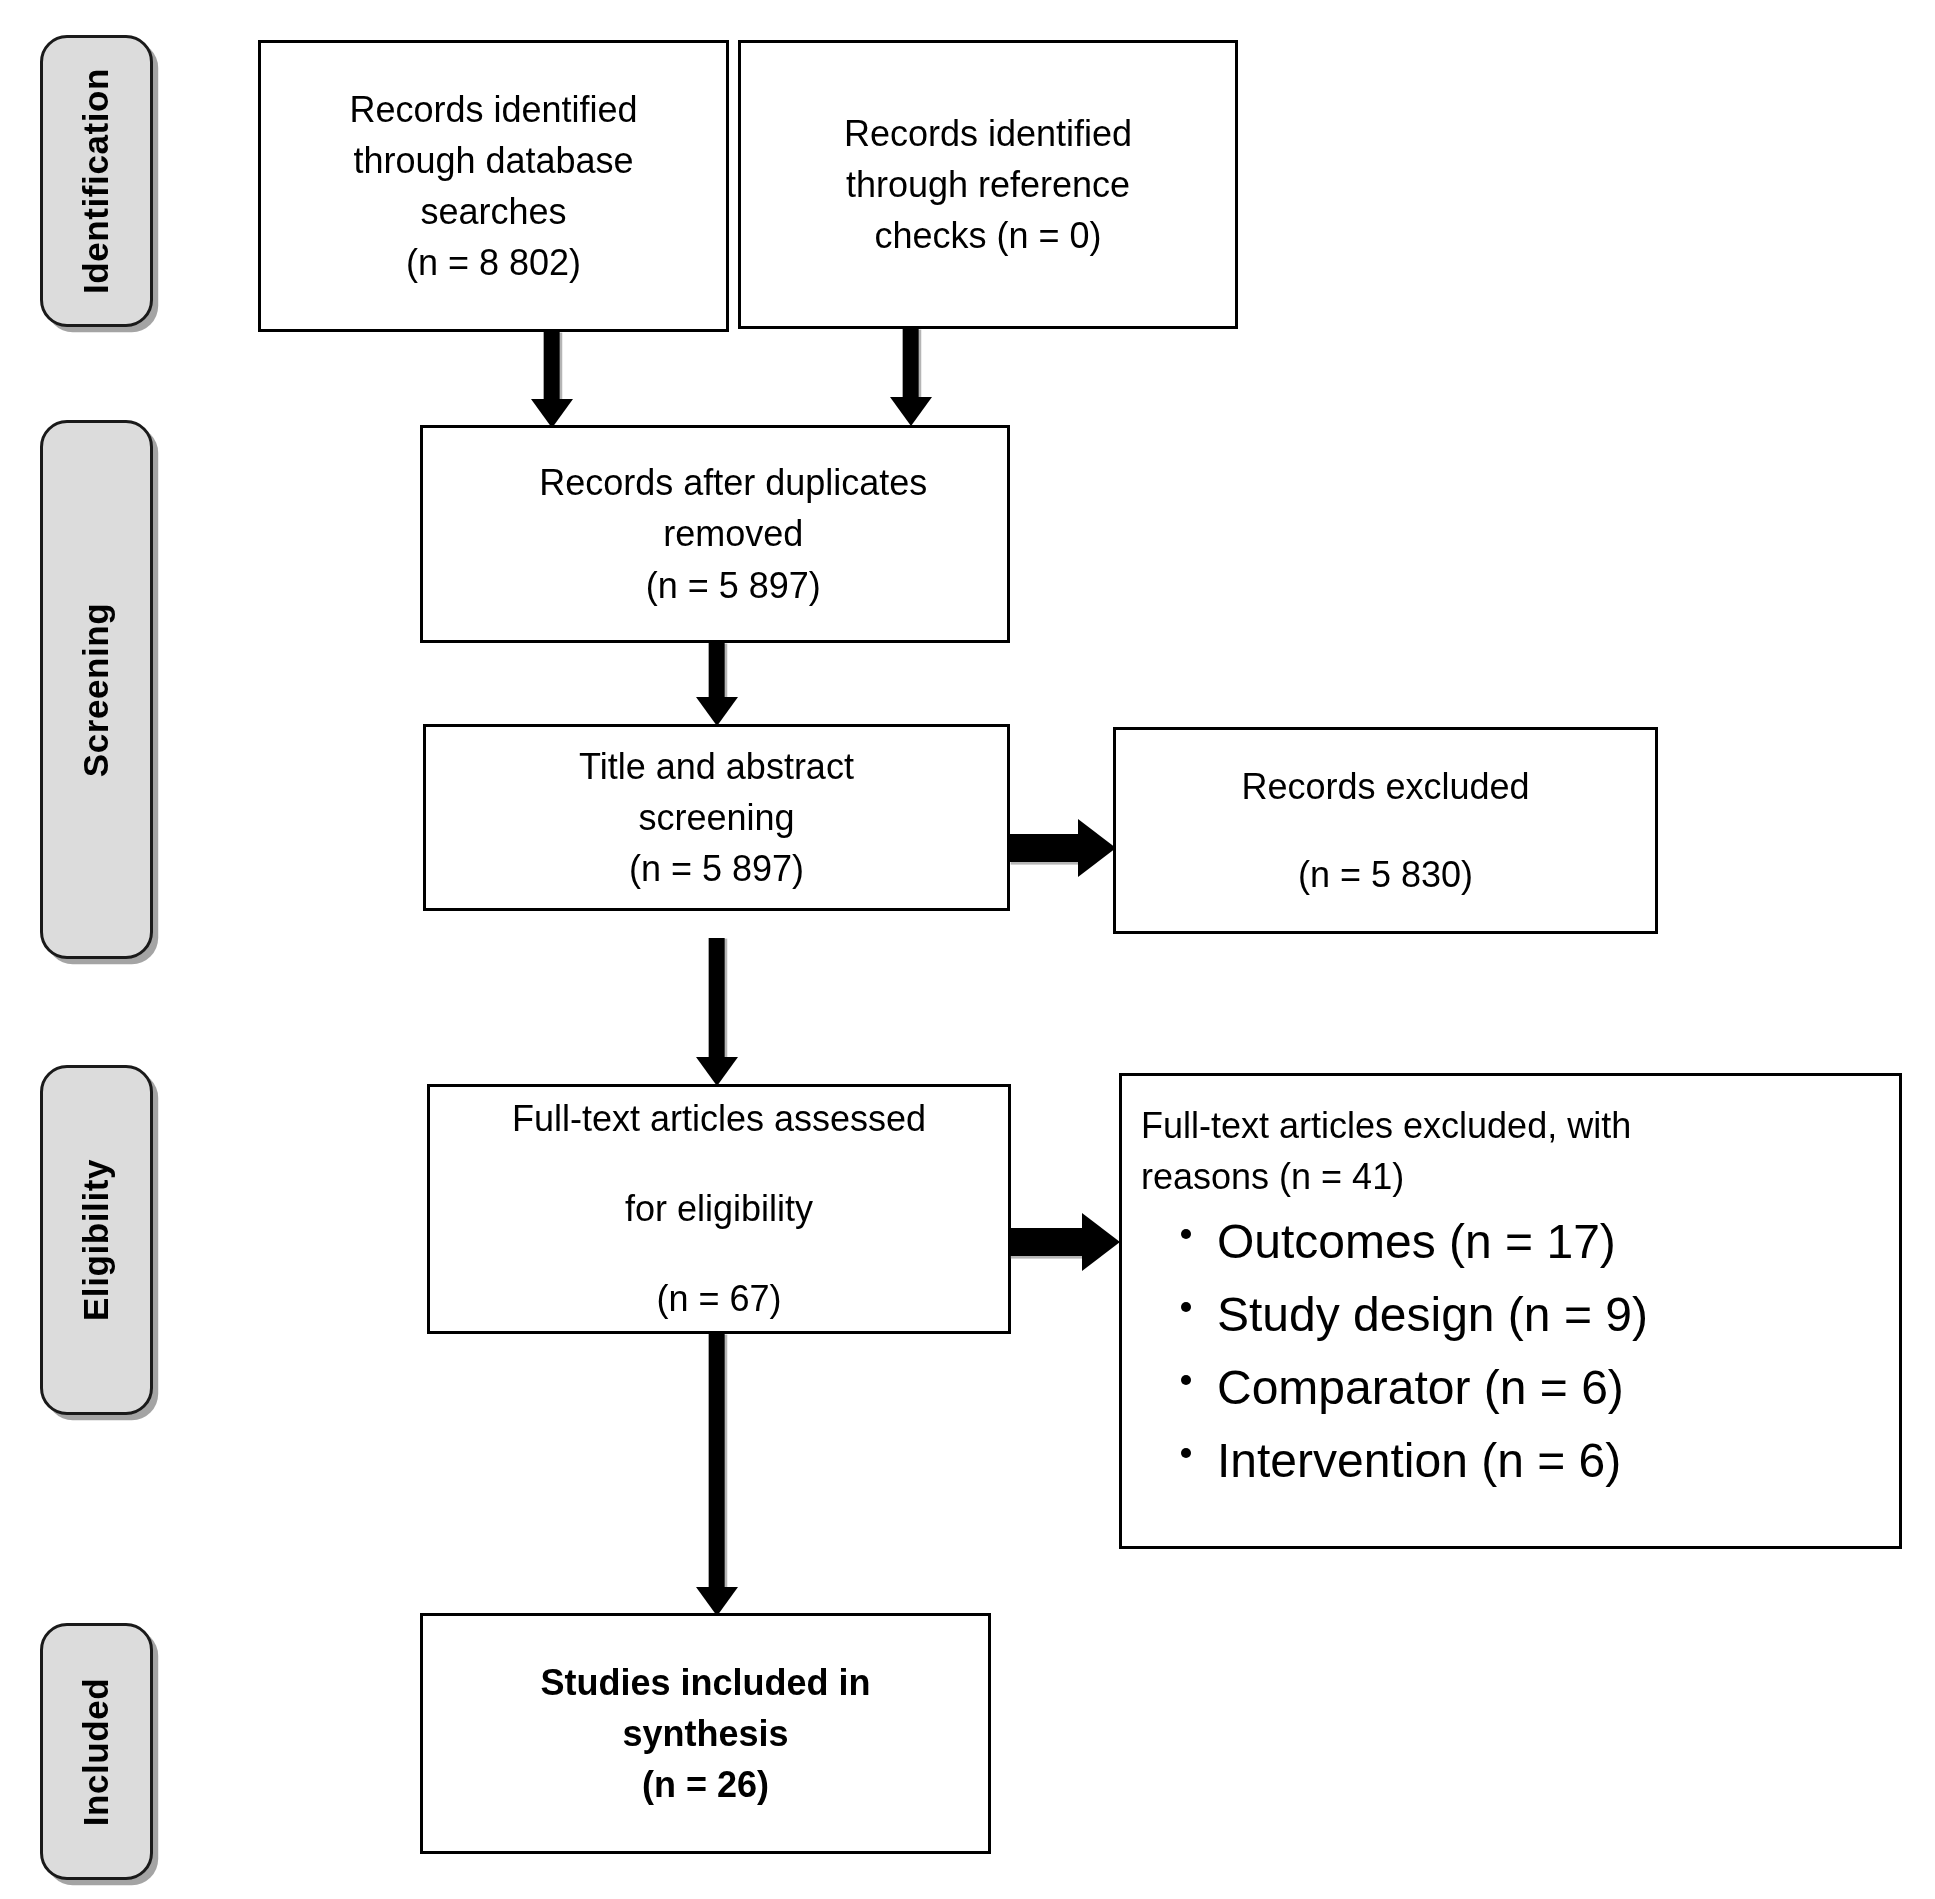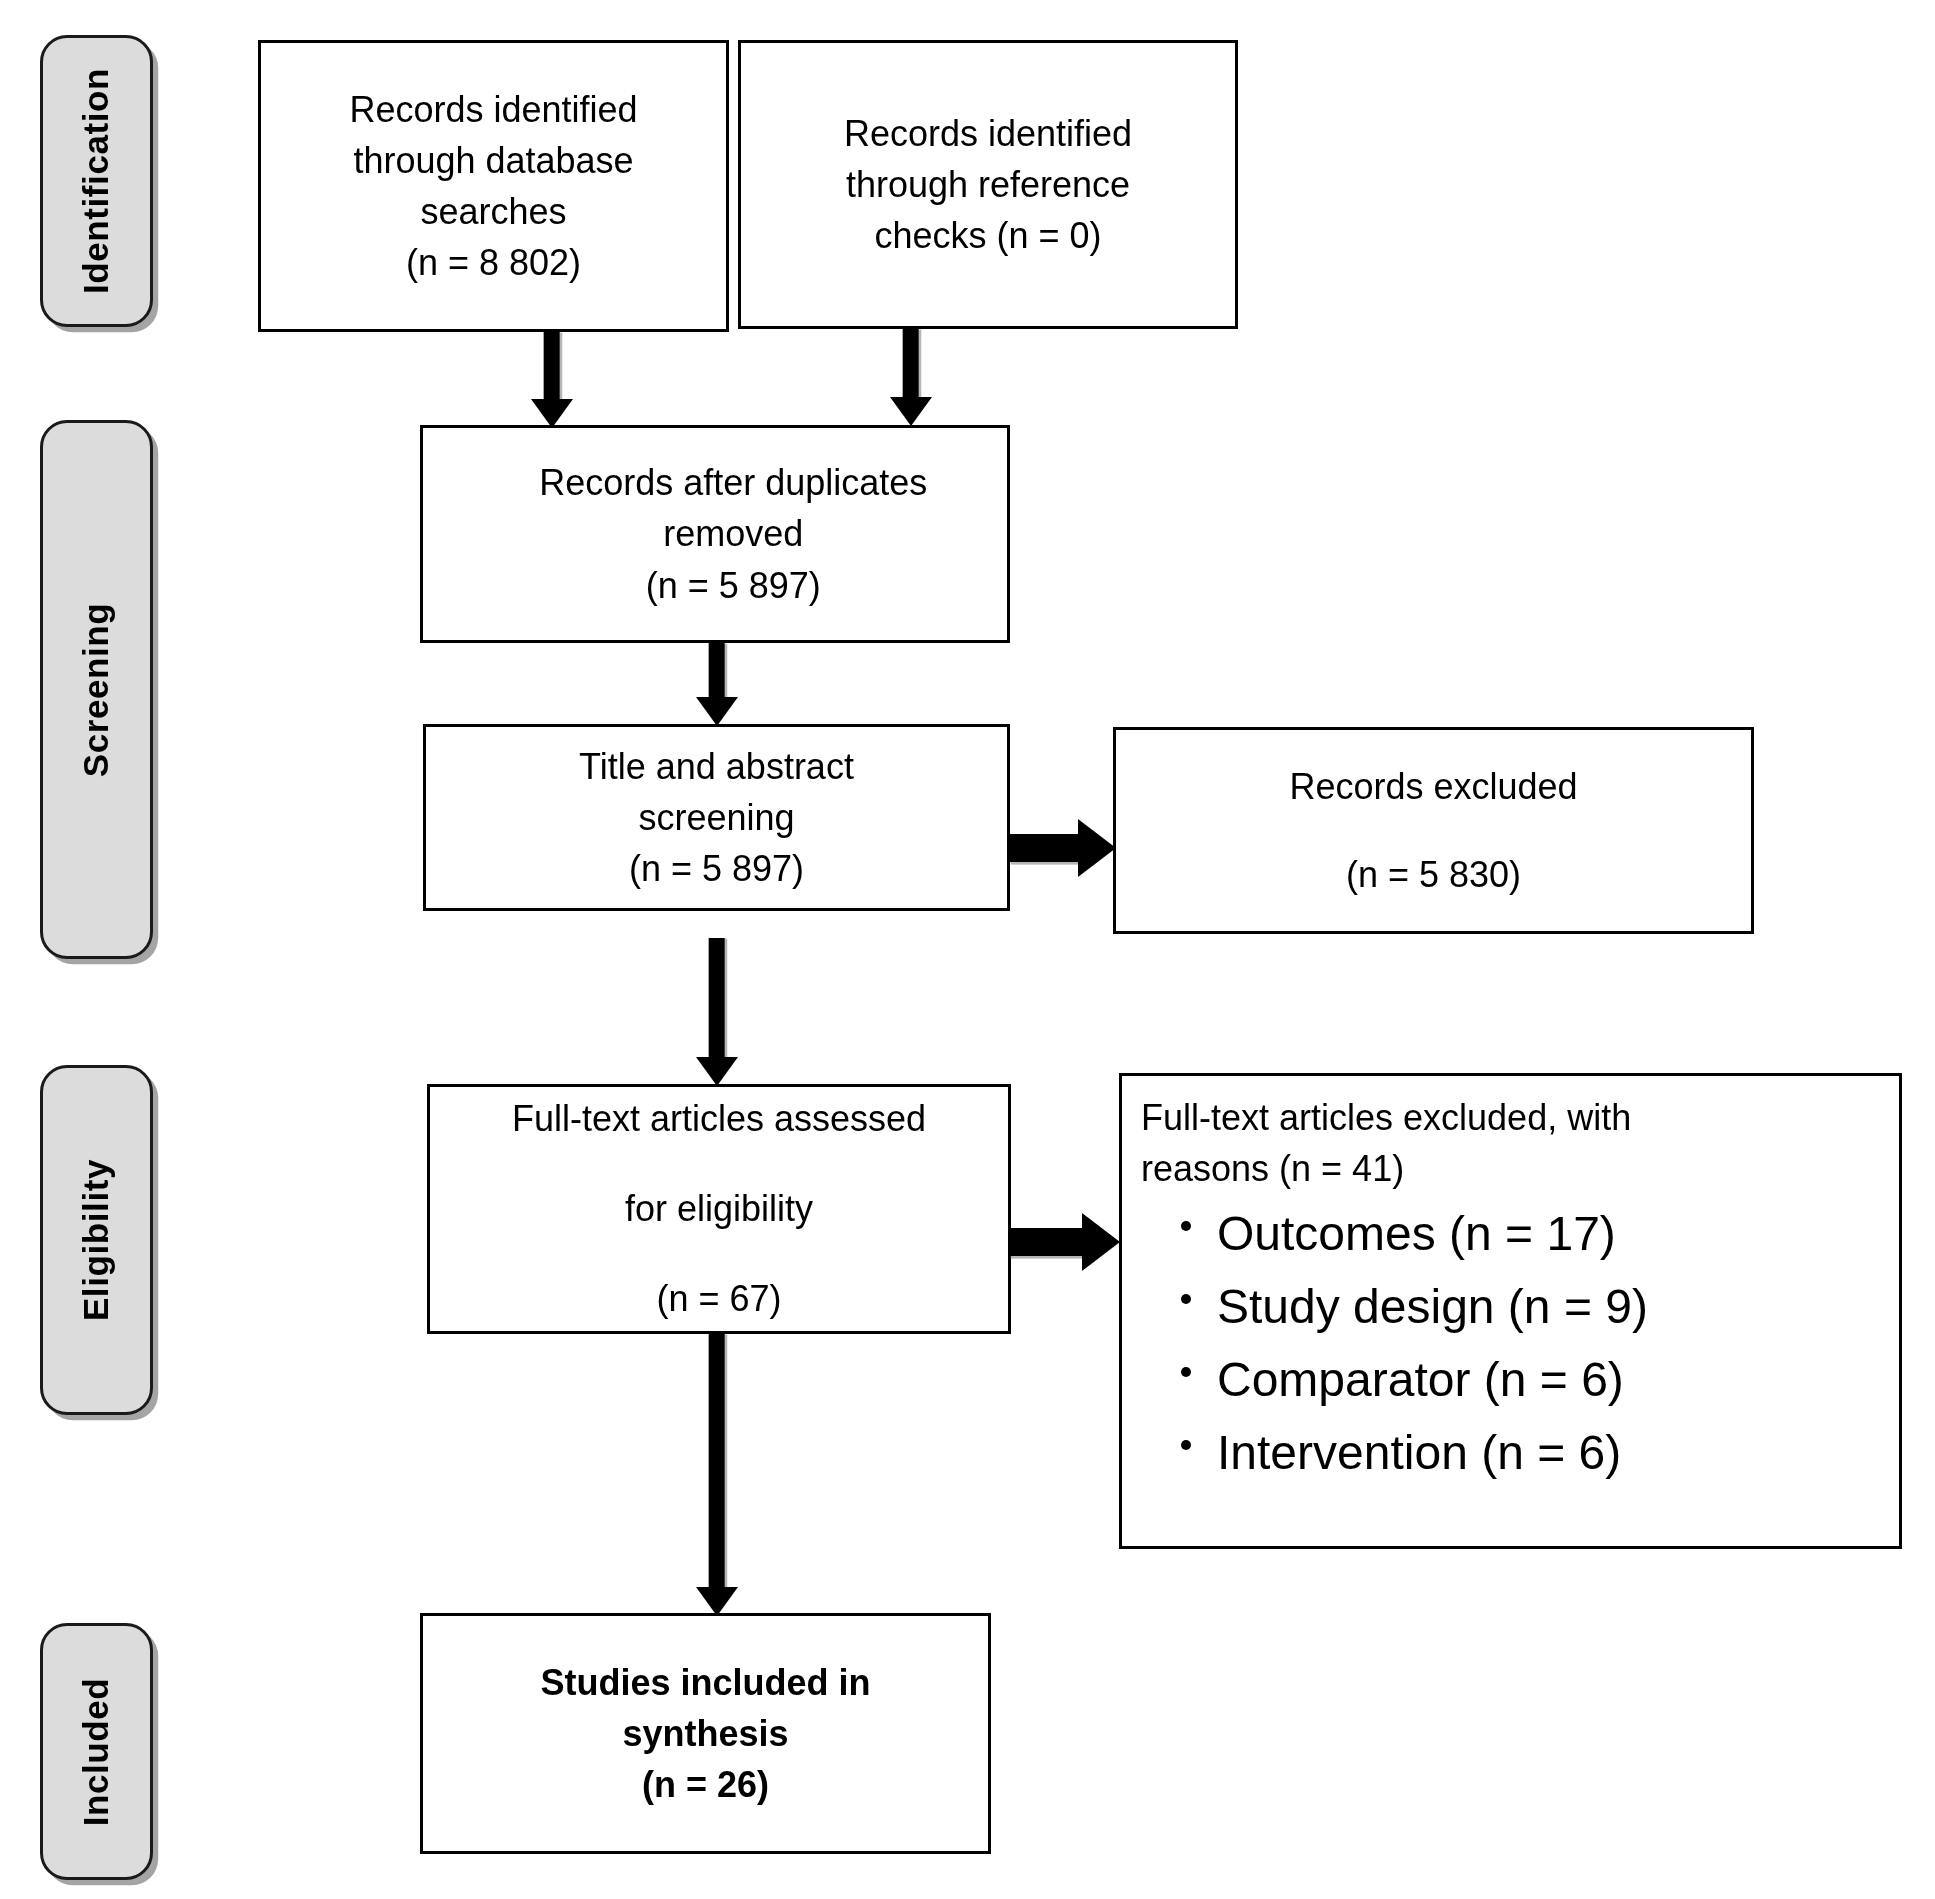--- a/index.html
+++ b/index.html
@@ -48,21 +48,21 @@
     box-sizing: border-box;
     display: flex;
     flex-direction: column;
     align-items: center;
     justify-content: center;
     padding: 6.4px 11.5px;
   }
   .flow-box.left-align {
     align-items: flex-start;
     justify-content: flex-start;
-    padding: 16px 19px;
+    padding: 24px 19px;
   }
   .box-line {
     font-size: 36px;
     line-height: 1.42;
     color: #000000;
     text-align: center;
     white-space: nowrap;
   }
   .flow-box.left-align .box-line {
     text-align: left;
@@ -199,21 +199,21 @@
     <div class="box-line">Title and abstract</div>
     <div class="box-line">screening</div>
     <div class="box-line">(n = 5 897)</div>
   </div>
 
   <div class="arrow-h" style="left:1010px; top:818px; width:106px; height:59px;">
     <div class="shaft" style="width:76px;"></div>
     <div class="head"></div>
   </div>
 
-  <div class="flow-box" style="left:1113px; top:727px; width:641px; height:207px;gap:36px;">
+  <div class="flow-box" style="left:1113px; top:727px; width:545px; height:207px;gap:36px;">
     <div class="box-line">Records excluded</div>
     <div class="box-line">(n = 5 830)</div>
   </div>
 
   <div class="arrow-v" style="left:691px; top:938px; width:51px; height:148px;">
     <div class="shaft" style="height:122px;"></div>
     <div class="head"></div>
   </div>
 
   <div class="flow-box" style="left:427px; top:1084px; width:584px; height:250px;justify-content:space-between;">

